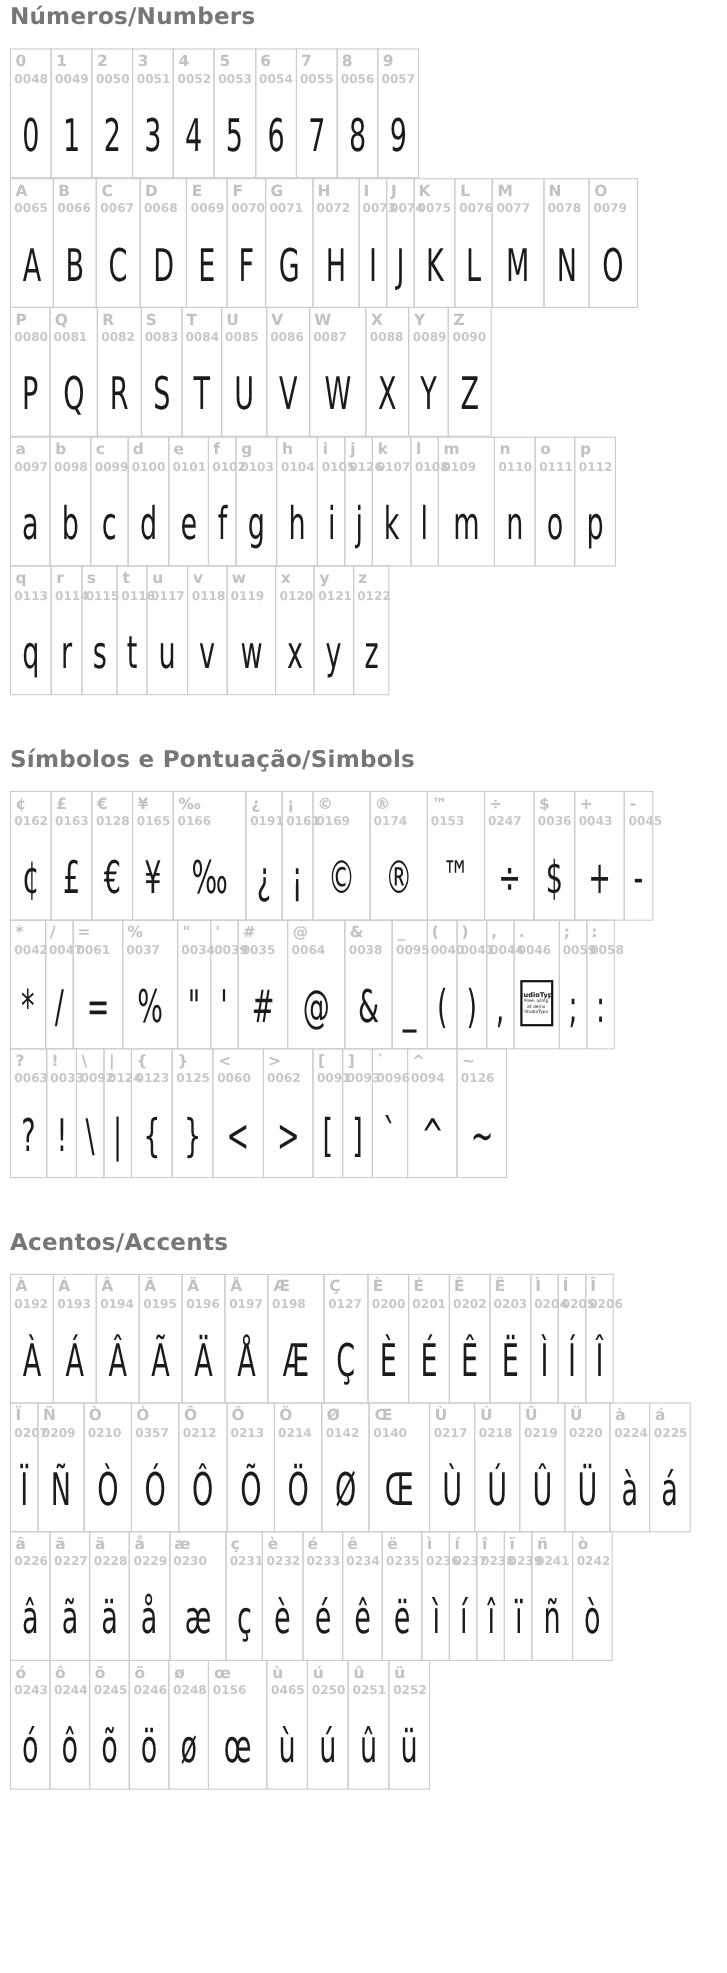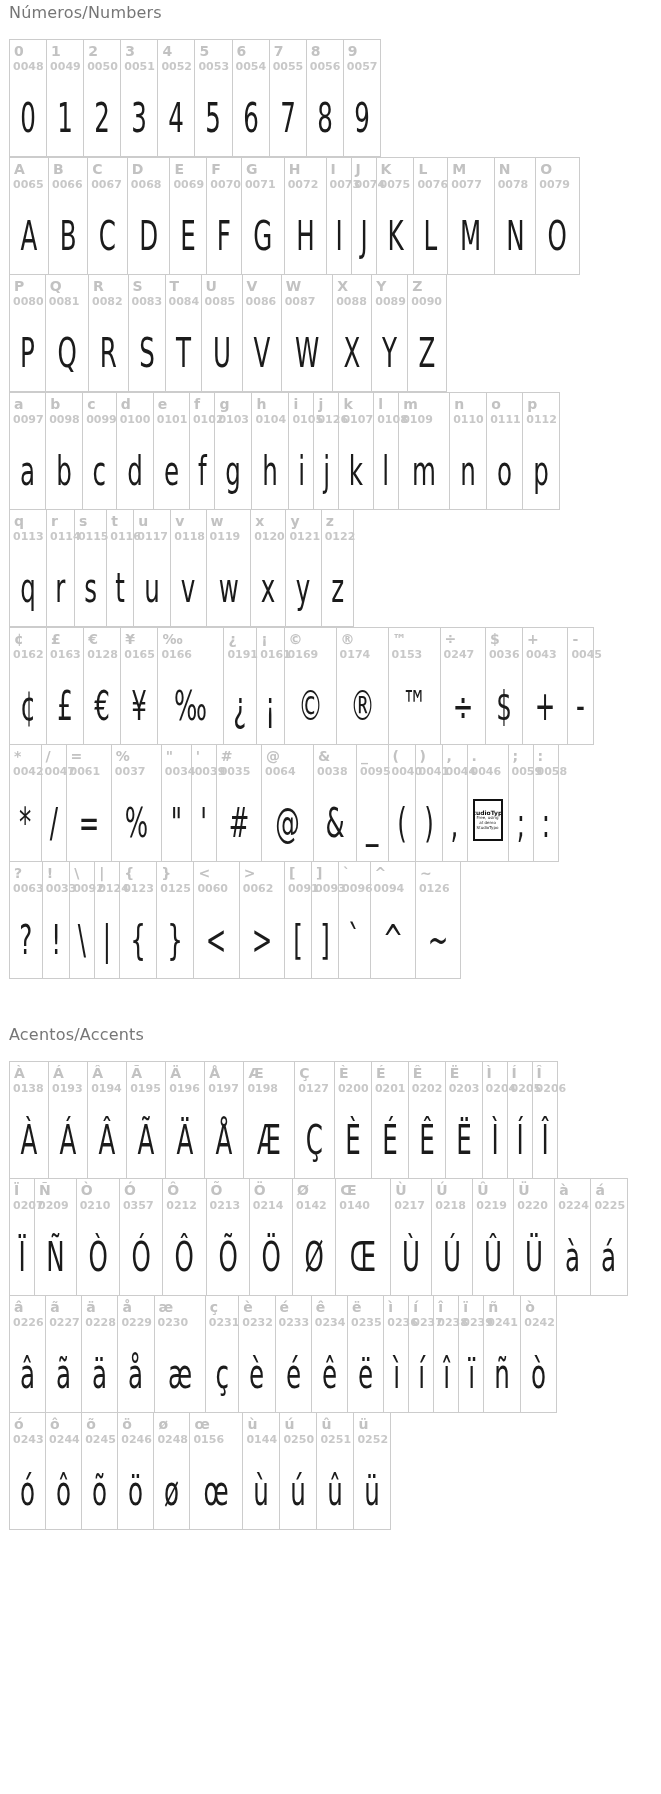--- a/index.html
+++ b/index.html
@@ -8,22 +8,22 @@
     background: #ffffff;
   }
   body {
     width: 661px;
     font-family: "DejaVu Sans", sans-serif;
     padding: 2px 0 6px 9px;
     box-sizing: border-box;
   }
   .section-heading {
     color: #767676;
-    font-size: 16px;
-    font-weight: 400;
+    font-size: 21px;
+    font-weight: 700;
     margin: 46px 0 17px 0;
     letter-spacing: 0.2px;
   }
   .section-heading:first-child { margin-top: 1px; }
   .glyph-table { display: block; }
   .glyph-row { display: flex; align-items: stretch; }
   .glyph-row + .glyph-row { margin-top: -1px; }
   .cell {
     position: relative;
     border: 1px solid #cccccc;
@@ -424,20 +424,21 @@
     <span class="code">0121</span>
   <span class="glyph">y</span>
         </div>
         <div class="cell">
     <span class="char">z</span>
     <span class="code">0122</span>
   <span class="glyph">z</span>
         </div>
       </div>
     </div>
+    <div class="section-heading">Símbolos e Pontuação/Simbols</div>
     <div class="glyph-table">
       <div class="glyph-row">
         <div class="cell">
     <span class="char">¢</span>
     <span class="code">0162</span>
   <span class="glyph">¢</span>
         </div>
         <div class="cell">
     <span class="char">£</span>
     <span class="code">0163</span>
@@ -657,21 +658,21 @@
     <span class="code">0126</span>
   <span class="glyph">~</span>
         </div>
       </div>
     </div>
     <div class="section-heading">Acentos/Accents</div>
     <div class="glyph-table">
       <div class="glyph-row">
         <div class="cell">
     <span class="char">À</span>
-    <span class="code">0138</span>
+    <span class="code">0192</span>
   <span class="glyph">À</span>
         </div>
         <div class="cell">
     <span class="char">Á</span>
     <span class="code">0193</span>
   <span class="glyph">Á</span>
         </div>
         <div class="cell">
     <span class="char">Â</span>
     <span class="code">0194</span>
@@ -923,21 +924,21 @@
     <span class="code">0248</span>
   <span class="glyph">ø</span>
         </div>
         <div class="cell">
     <span class="char">œ</span>
     <span class="code">0156</span>
   <span class="glyph">œ</span>
         </div>
         <div class="cell">
     <span class="char">ù</span>
-    <span class="code">0144</span>
+    <span class="code">0465</span>
   <span class="glyph">ù</span>
         </div>
         <div class="cell">
     <span class="char">ú</span>
     <span class="code">0250</span>
   <span class="glyph">ú</span>
         </div>
         <div class="cell">
     <span class="char">û</span>
     <span class="code">0251</span>

